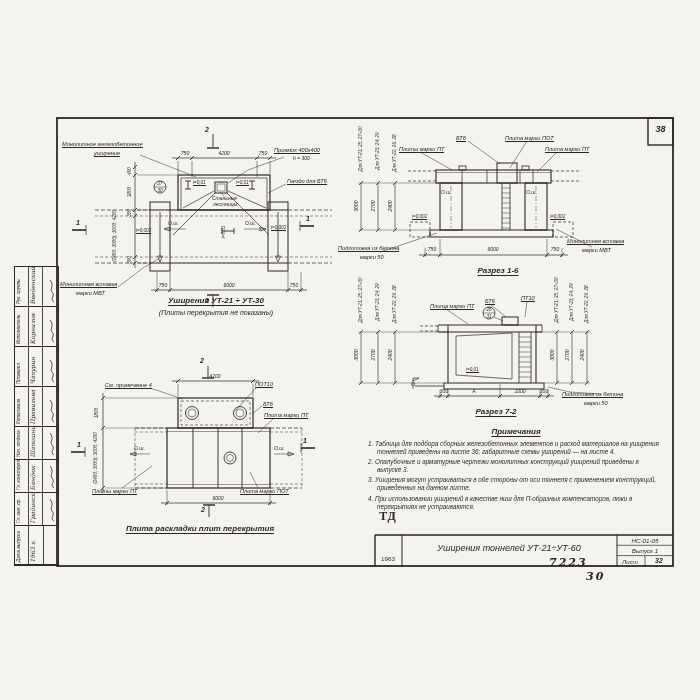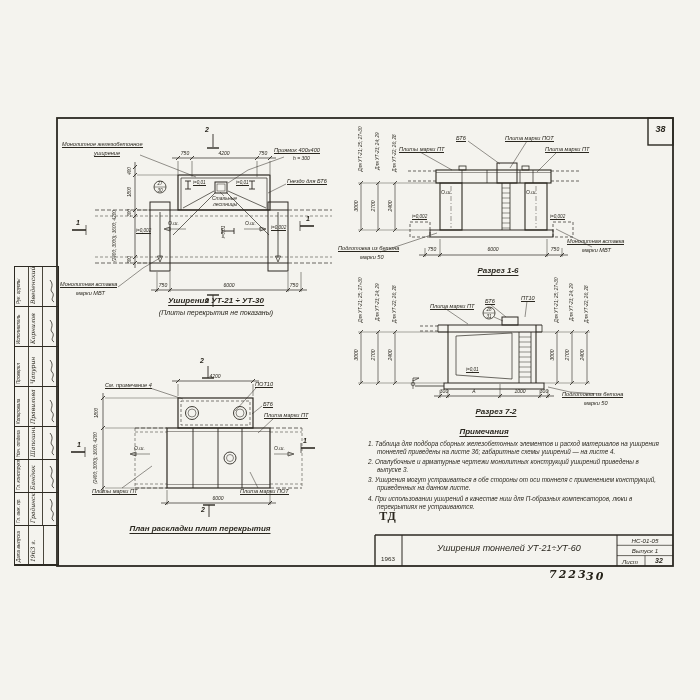--- a/index.html
+++ b/index.html
@@ -368,55 +368,55 @@
 <span class="L f5 r" style="left:357px;top:355px">3000</span>
 <span class="L f5 r" style="left:374px;top:355px">2700</span>
 <span class="L f5 r" style="left:391px;top:355px">2400</span>
 <span class="L f45 r" style="left:557px;top:300px">Для УТ-21; 25; 27÷30</span>
 <span class="L f45 r" style="left:572px;top:302px">Для УТ-23; 24; 29</span>
 <span class="L f45 r" style="left:587px;top:304px">Для УТ-22; 26; 28</span>
 <span class="L f5 r" style="left:553px;top:355px">3000</span>
 <span class="L f5 r" style="left:568px;top:355px">2700</span>
 <span class="L f5 r" style="left:583px;top:355px">2400</span>
 
-<span class="L f8 b c u" style="left:200px;top:524px">План раскладки плит перекрытия</span>
+<span class="L f8 b c u" style="left:200px;top:524px">Плита раскладки плит перекрытия</span>
 <span class="L f55 u" style="left:105px;top:382px">См. примечание 4</span>
 <span class="L f55 u" style="left:255px;top:381px">ПОТ10</span>
 <span class="L f55 u" style="left:263px;top:401px">БТ6</span>
 <span class="L f55 u" style="left:264px;top:412px">Плита марки ПТ</span>
 <span class="L f55 u" style="left:92px;top:488px">Плиты марки ПТ</span>
 <span class="L f55 u" style="left:240px;top:488px">Плита марки ПОТ</span>
 <span class="L f5" style="left:134px;top:446px">О.ш.</span>
 <span class="L f5" style="left:274px;top:446px">О.ш.</span>
 <span class="L f5 c" style="left:215px;top:374px">4200</span>
 <span class="L f5 c" style="left:218px;top:496px">6000</span>
 <span class="L f45 r" style="left:97px;top:413px">1800</span>
 <span class="L f45 r" style="left:96px;top:458px">(2400; 3000); 3600; 4200</span>
 <span class="L f7 b c" style="left:202px;top:357px">2</span>
 <span class="L f7 b c" style="left:203px;top:506px">2</span>
 <span class="L f7 b" style="left:77px;top:441px">1</span>
 <span class="L f7 b" style="left:303px;top:437px">1</span>
 
-<span class="L f8 b c u" style="left:484px;top:427px">Примечания</span>
+<span class="L f8 b c u" style="left:516px;top:427px">Примечания</span>
 <div id="notes">
   <div class="note">1. Таблица для подбора сборных железобетонных элементов и расход материалов на уширения тоннелей приведены на листе 36; габаритные схемы уширений — на листе 4.</div>
   <div class="note">2. Опалубочные и арматурные чертежи монолитных конструкций уширений приведены в выпуске 3.</div>
   <div class="note">3. Уширения могут устраиваться в обе стороны от оси тоннеля с применением конструкций, приведенных на данном листе.</div>
   <div class="note">4. При использовании уширений в качестве ниш для П-образных компенсаторов, люки в перекрытиях не устраиваются.</div>
 </div>
 
 <span class="L logo c" style="left:388px;top:509px;font-style:normal">ТД</span>
 <span class="L f6 c" style="left:388px;top:555px;font-style:normal">1963</span>
 <span class="L c" style="left:509px;top:543px;font-size:9px">Уширения тоннелей УТ-21÷УТ-60</span>
 <span class="L f6 c" style="left:645px;top:537px">НС-01-05</span>
 <span class="L f6 c" style="left:645px;top:547px">Выпуск 1</span>
 <span class="L f6" style="left:622px;top:558px">Лист</span>
 <span class="L f7 b c" style="left:659px;top:557px">32</span>
 <span class="L b c" style="left:660.5px;top:124px;font-size:9px">38</span>
-<span class="L hand" style="left:549px;top:568px">7223</span>
+<span class="L hand" style="left:549px;top:556px">7223</span>
 <span class="L hand" style="left:586px;top:570px">30</span>
 
 <div id="sidebar">
   <div class="sb-cell sb-up">
     <div class="sb-role">Рук. группы</div>
     <div class="sb-name">Введенский</div>
     <div class="sb-sig"><svg width="26" height="10" style="position:static">
             <path d="M2 7 C5 2 8 9 12 5 C15 2 18 8 24 3" stroke-width="0.8"></path>
           </svg></div>
   </div>

